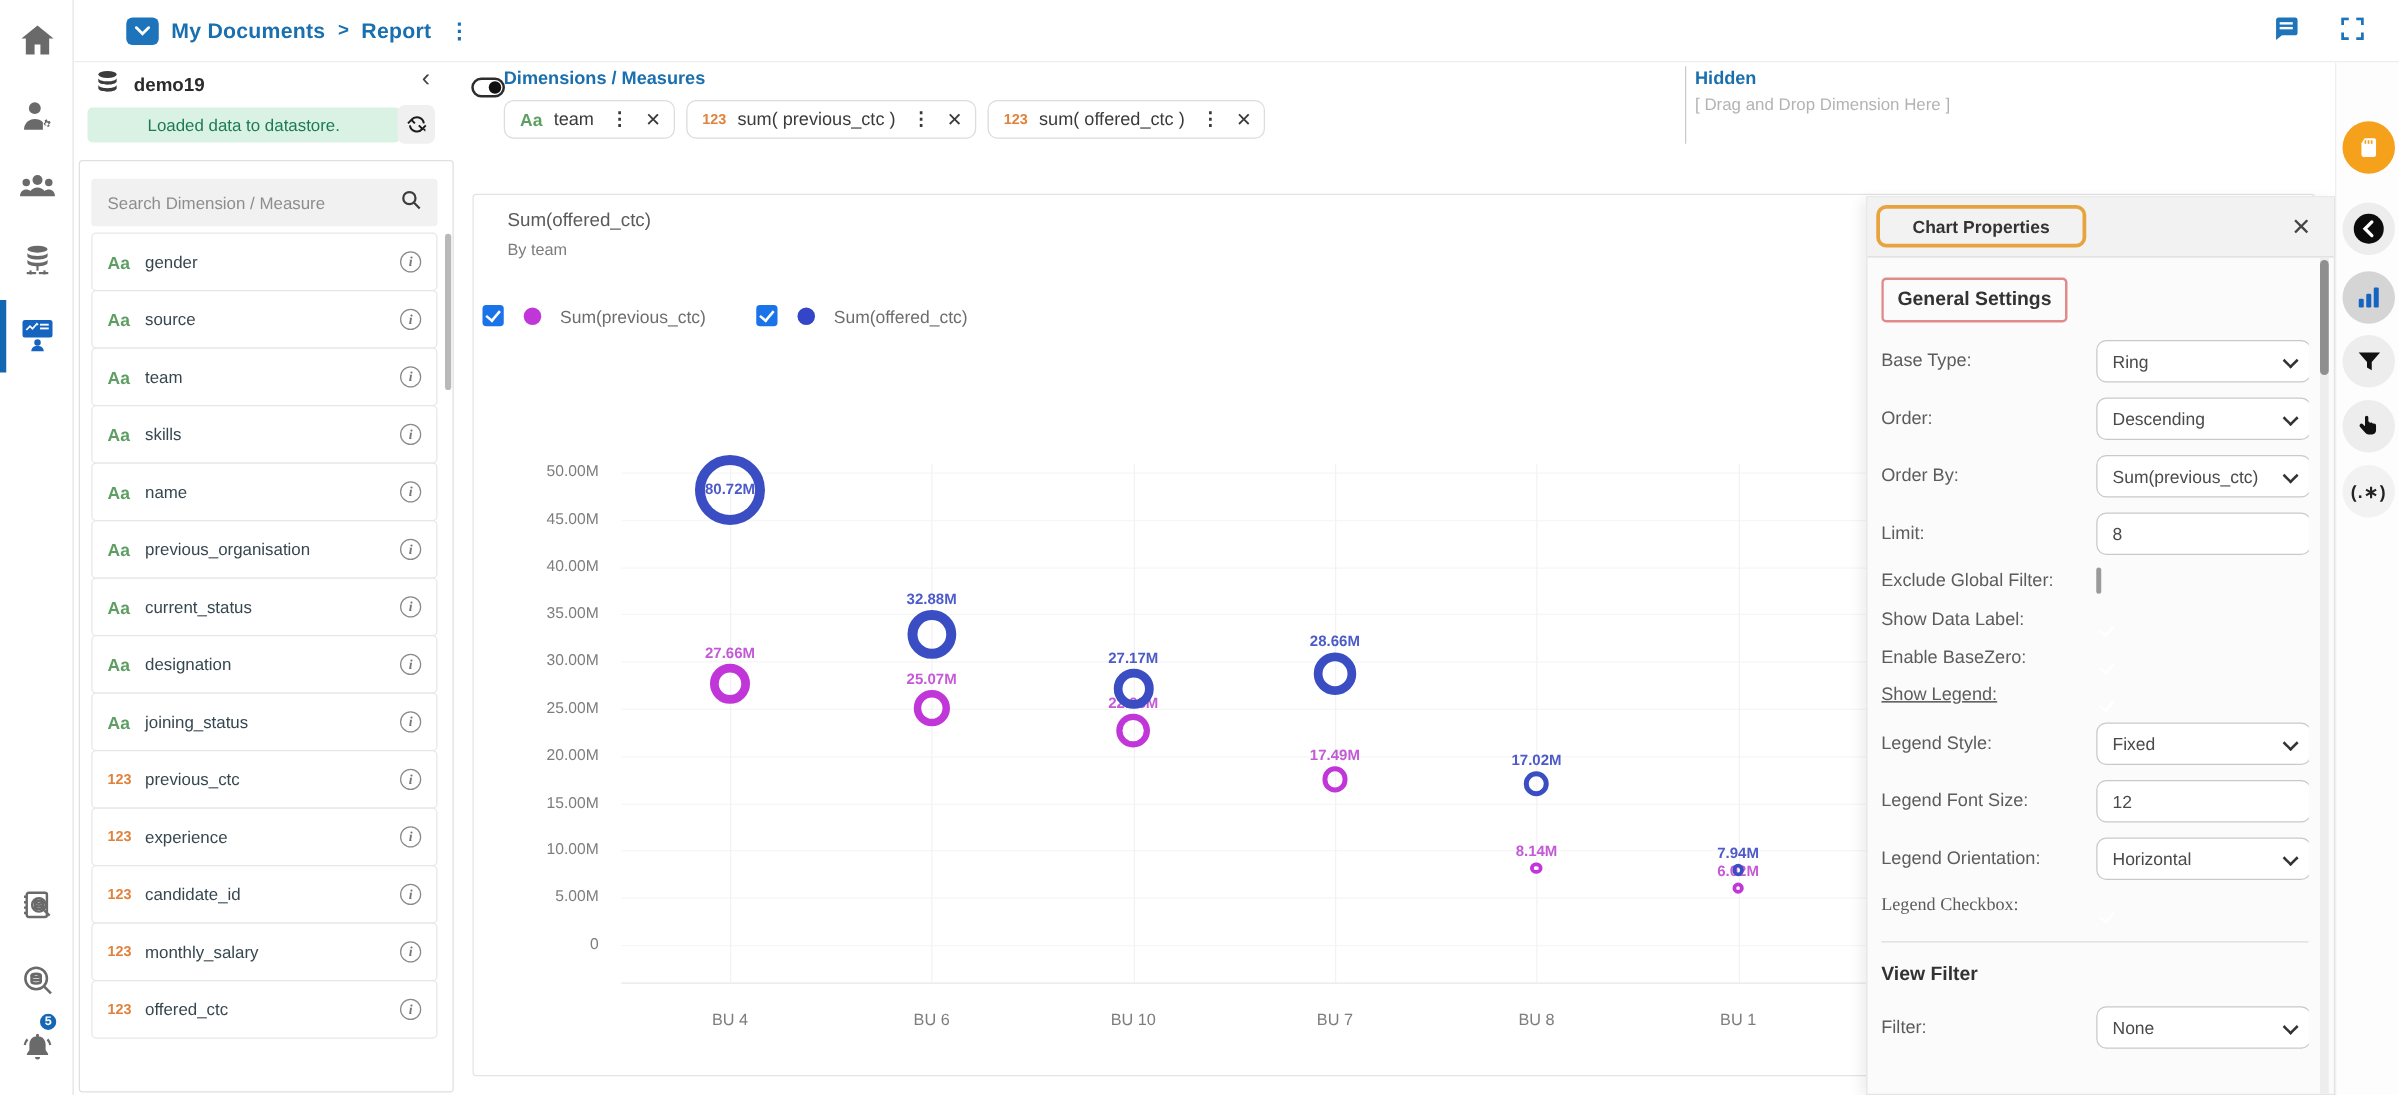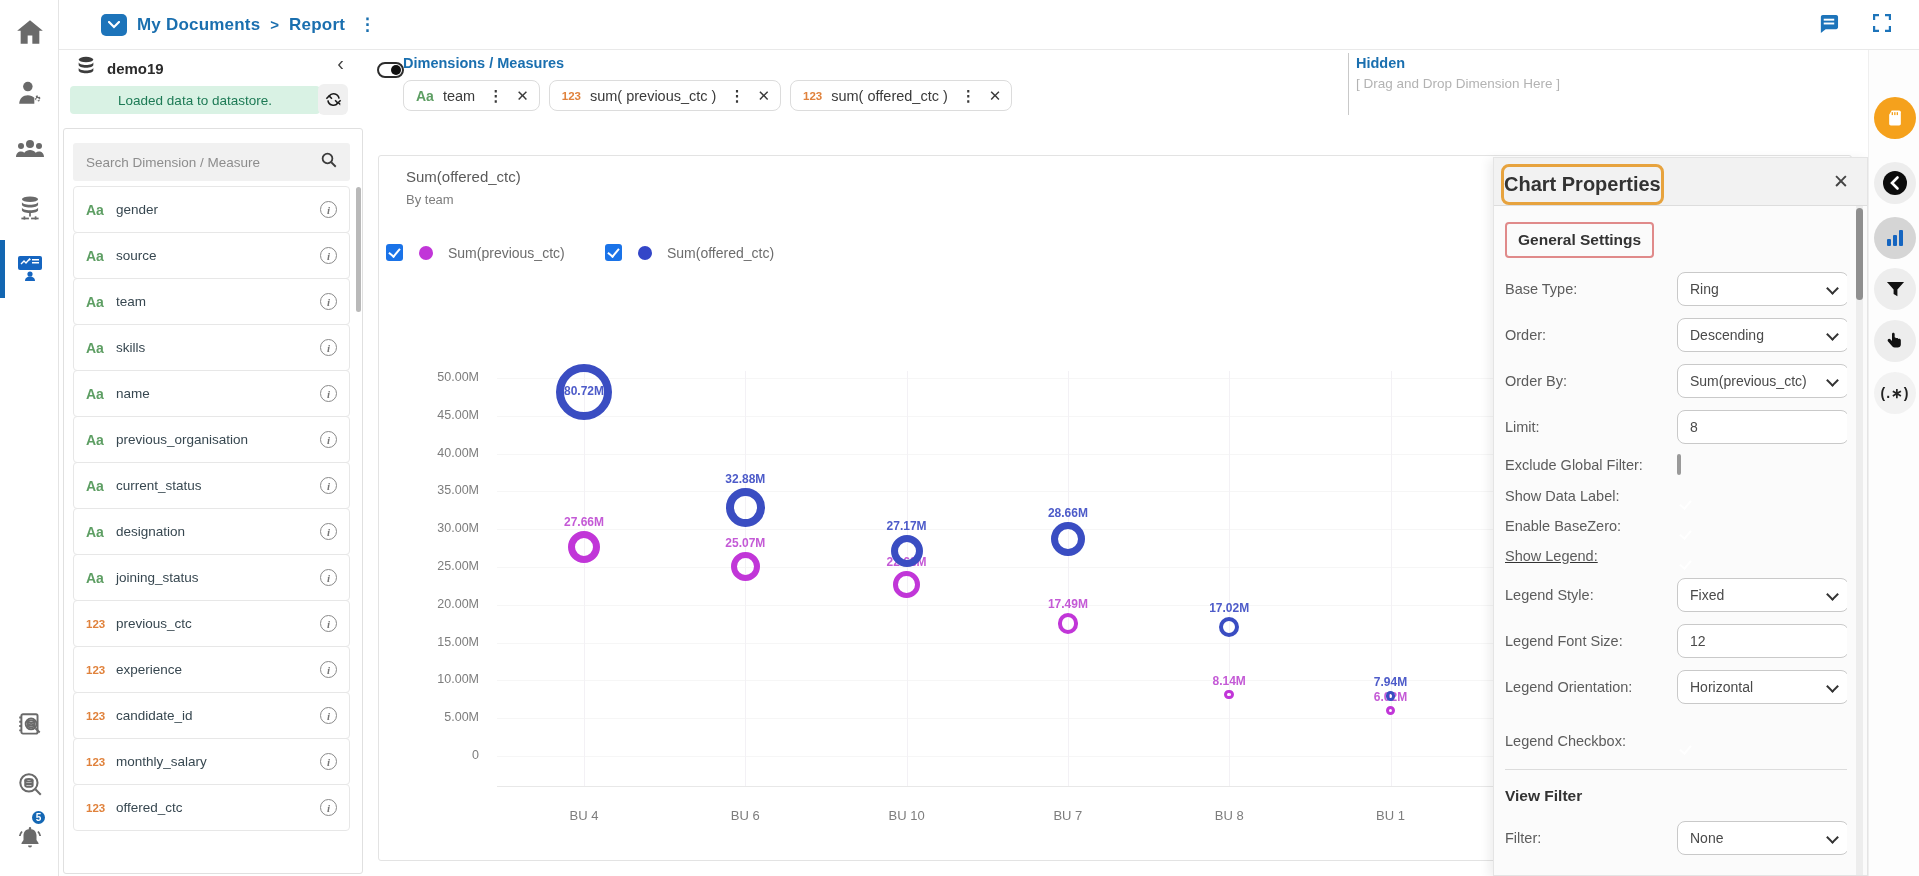--- a/index.html
+++ b/index.html
@@ -103,21 +103,21 @@
   .xlab { position:absolute; top:652px; width:90px; text-align:center; font-size:13px; color:#7d7d7d; }
   .ring { position:absolute; border-radius:50%; background:transparent; }
   .blab { position:absolute; width:90px; text-align:center; font-size:12px; font-weight:700; }
 
   
   .props { position:absolute; left:1493px; top:157px; width:375px; bottom:0; background:#fbfbfb;
            border:1px solid #e4e4e4; box-shadow:-4px 2px 10px rgba(0,0,0,.07); z-index:20; }
   .props-head { position:absolute; left:0; top:0; right:0; height:48px; background:#f2f2f2;
                 border-bottom:1px solid #ddd; }
   .props-title-box { position:absolute; left:7px; top:6px; border:3px solid #e7a33e; border-radius:8px;
-                     padding:6px 0; font-size:20px; font-weight:700; color:#333; background:transparent; }
+                     padding:6px 26px; font-size:14px; font-weight:700; color:#333; background:transparent; }
   .props-x { position:absolute; right:18px; top:12px; font-size:19px; color:#444; cursor:pointer; }
   .props-body { position:absolute; left:11px; top:48px; right:20px; bottom:0; overflow:hidden; }
   .gs-box { display:inline-block; border:2px solid #e08a8a; border-radius:4px; padding:7px 11px;
             font-size:15.5px; font-weight:700; color:#333; margin-top:16px; }
   .prow { display:flex; align-items:center; }
   .plabel { width:172px; flex:none; font-size:14.5px; color:#5c5c5c; }
   .pctrl { width:172px; position:relative; }
   .sel, .inp { width:172px; height:34px; background:#fff; border:1px solid #c9c9c9; border-radius:8px;
                font-size:14px; color:#4a4a4a; line-height:32px; padding:0 26px 0 12px; overflow:hidden;
                white-space:nowrap; cursor:pointer; }
@@ -529,21 +529,21 @@
               <div class="inp">12</div>
             </div>
           </div>
           <div class="prow" style="margin-top: 12px;">
             <div class="plabel">Legend Orientation:</div>
             <div class="pctrl">
               <div class="sel">Horizontal</div>
               <span class="chev"></span>
             </div>
           </div>
-          <div class="prow" style="margin-top: 29px;">
+          <div class="prow" style="margin-top: 12px; font-family: Liberation Serif, serif;">
             <div class="plabel">Legend Checkbox:</div>
             <div class="pctrl"><span class="cb on"></span></div>
           </div>
         </div>
       <div class="pdiv"></div>
       <div class="vf-title">View Filter</div>
       <div id="filter-row">
           <div class="prow" style="margin-top: 16px;">
             <div class="plabel">Filter:</div>
             <div class="pctrl">

